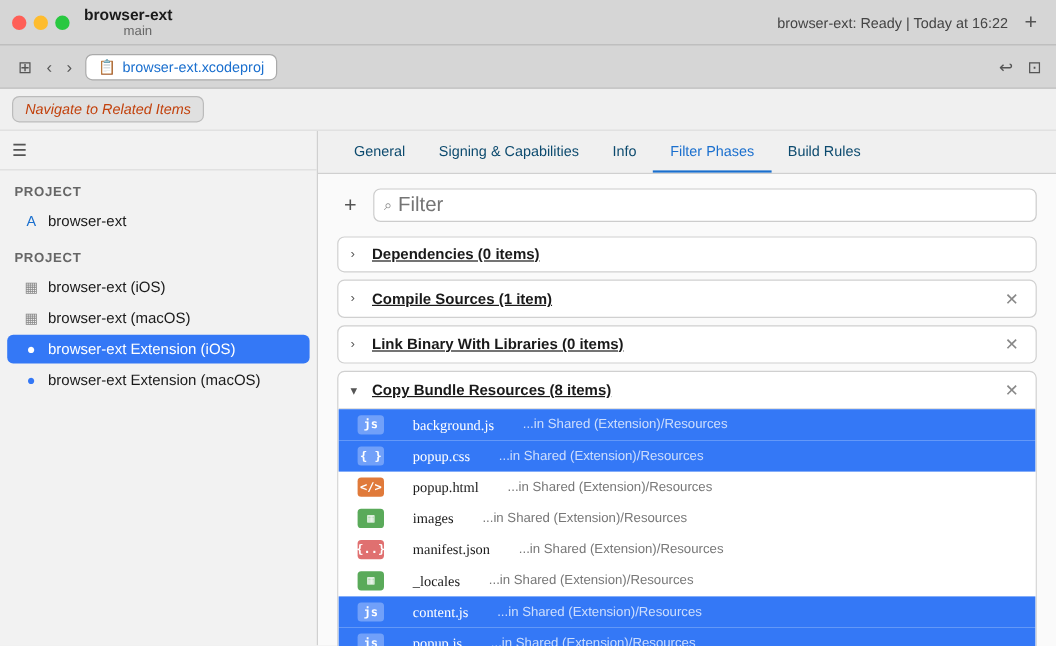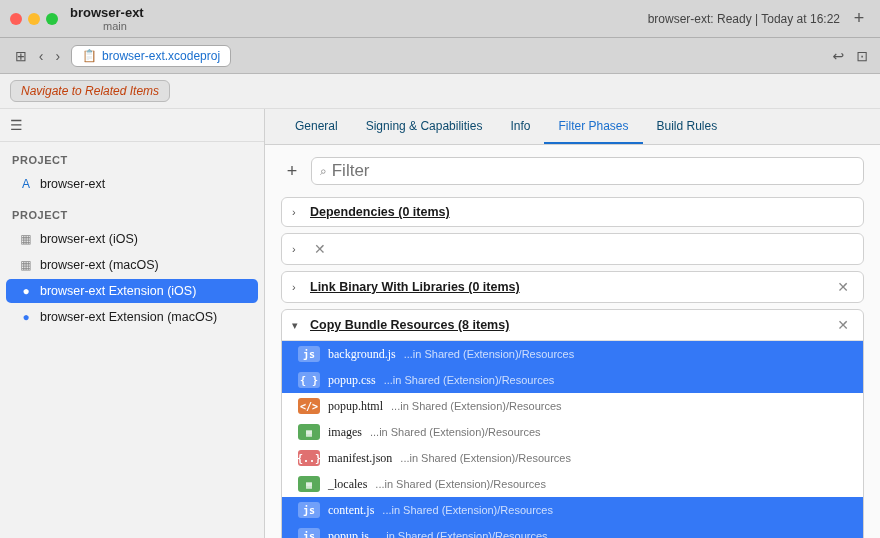--- a/index.html
+++ b/index.html
@@ -315,21 +315,21 @@
     }
 
     
     .file-list {
       background: white;
     }
     .file-row {
       display: flex;
       align-items: center;
       padding: 5px 16px;
-      gap: 8px;
+      gap: 24px;
       font-size: 12px;
       color: #1a1a1a;
       cursor: pointer;
     }
     .file-row.selected-file {
       background: #3478f6;
       color: white;
     }
     .file-icon {
       font-size: 11px;
@@ -467,20 +467,21 @@
       <div class="phase-row">
         <div class="phase-header">
           <span class="phase-chevron">›</span>
           <span class="phase-title">Dependencies (0 items)</span>
         </div>
       </div>
 
       <div class="phase-row">
         <div class="phase-header">
           <span class="phase-chevron">›</span>
+          <span class="phase-title">Compile Sources (1 item)</span>
           <span class="phase-close">✕</span>
         </div>
       </div>
 
       <div class="phase-row">
         <div class="phase-header">
           <span class="phase-chevron">›</span>
           <span class="phase-title">Link Binary With Libraries (0 items)</span>
           <span class="phase-close">✕</span>
         </div>

